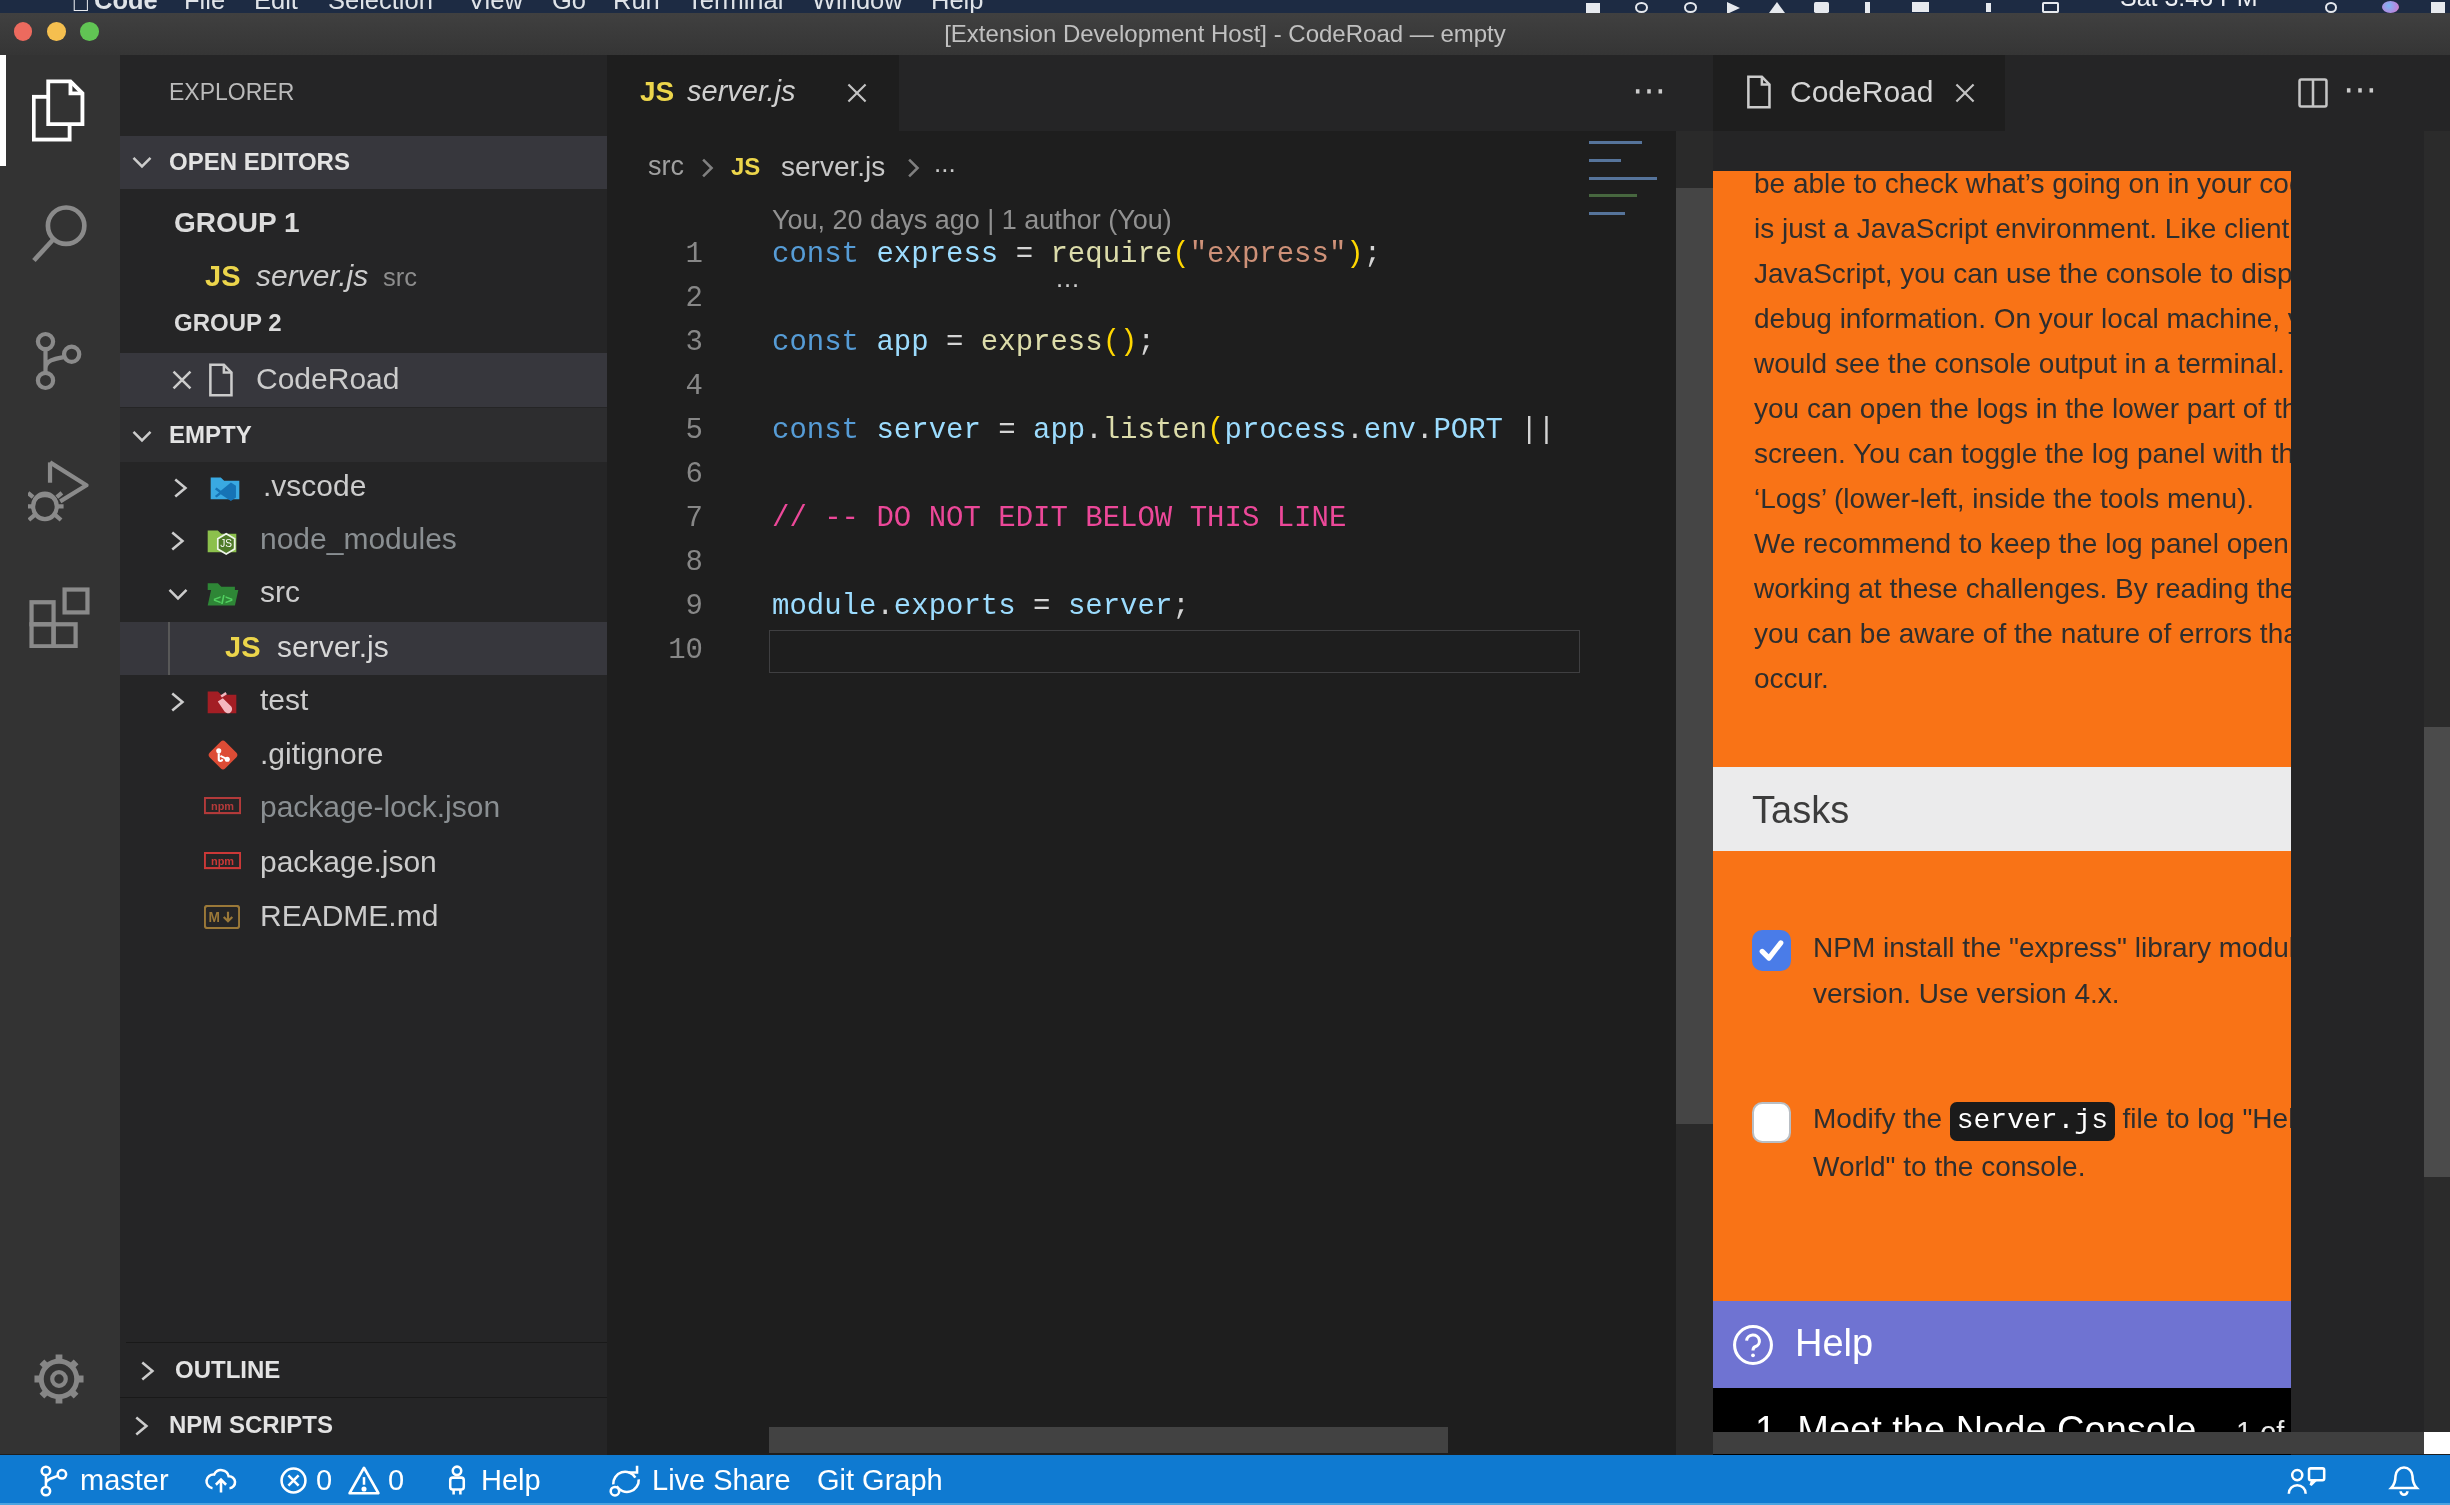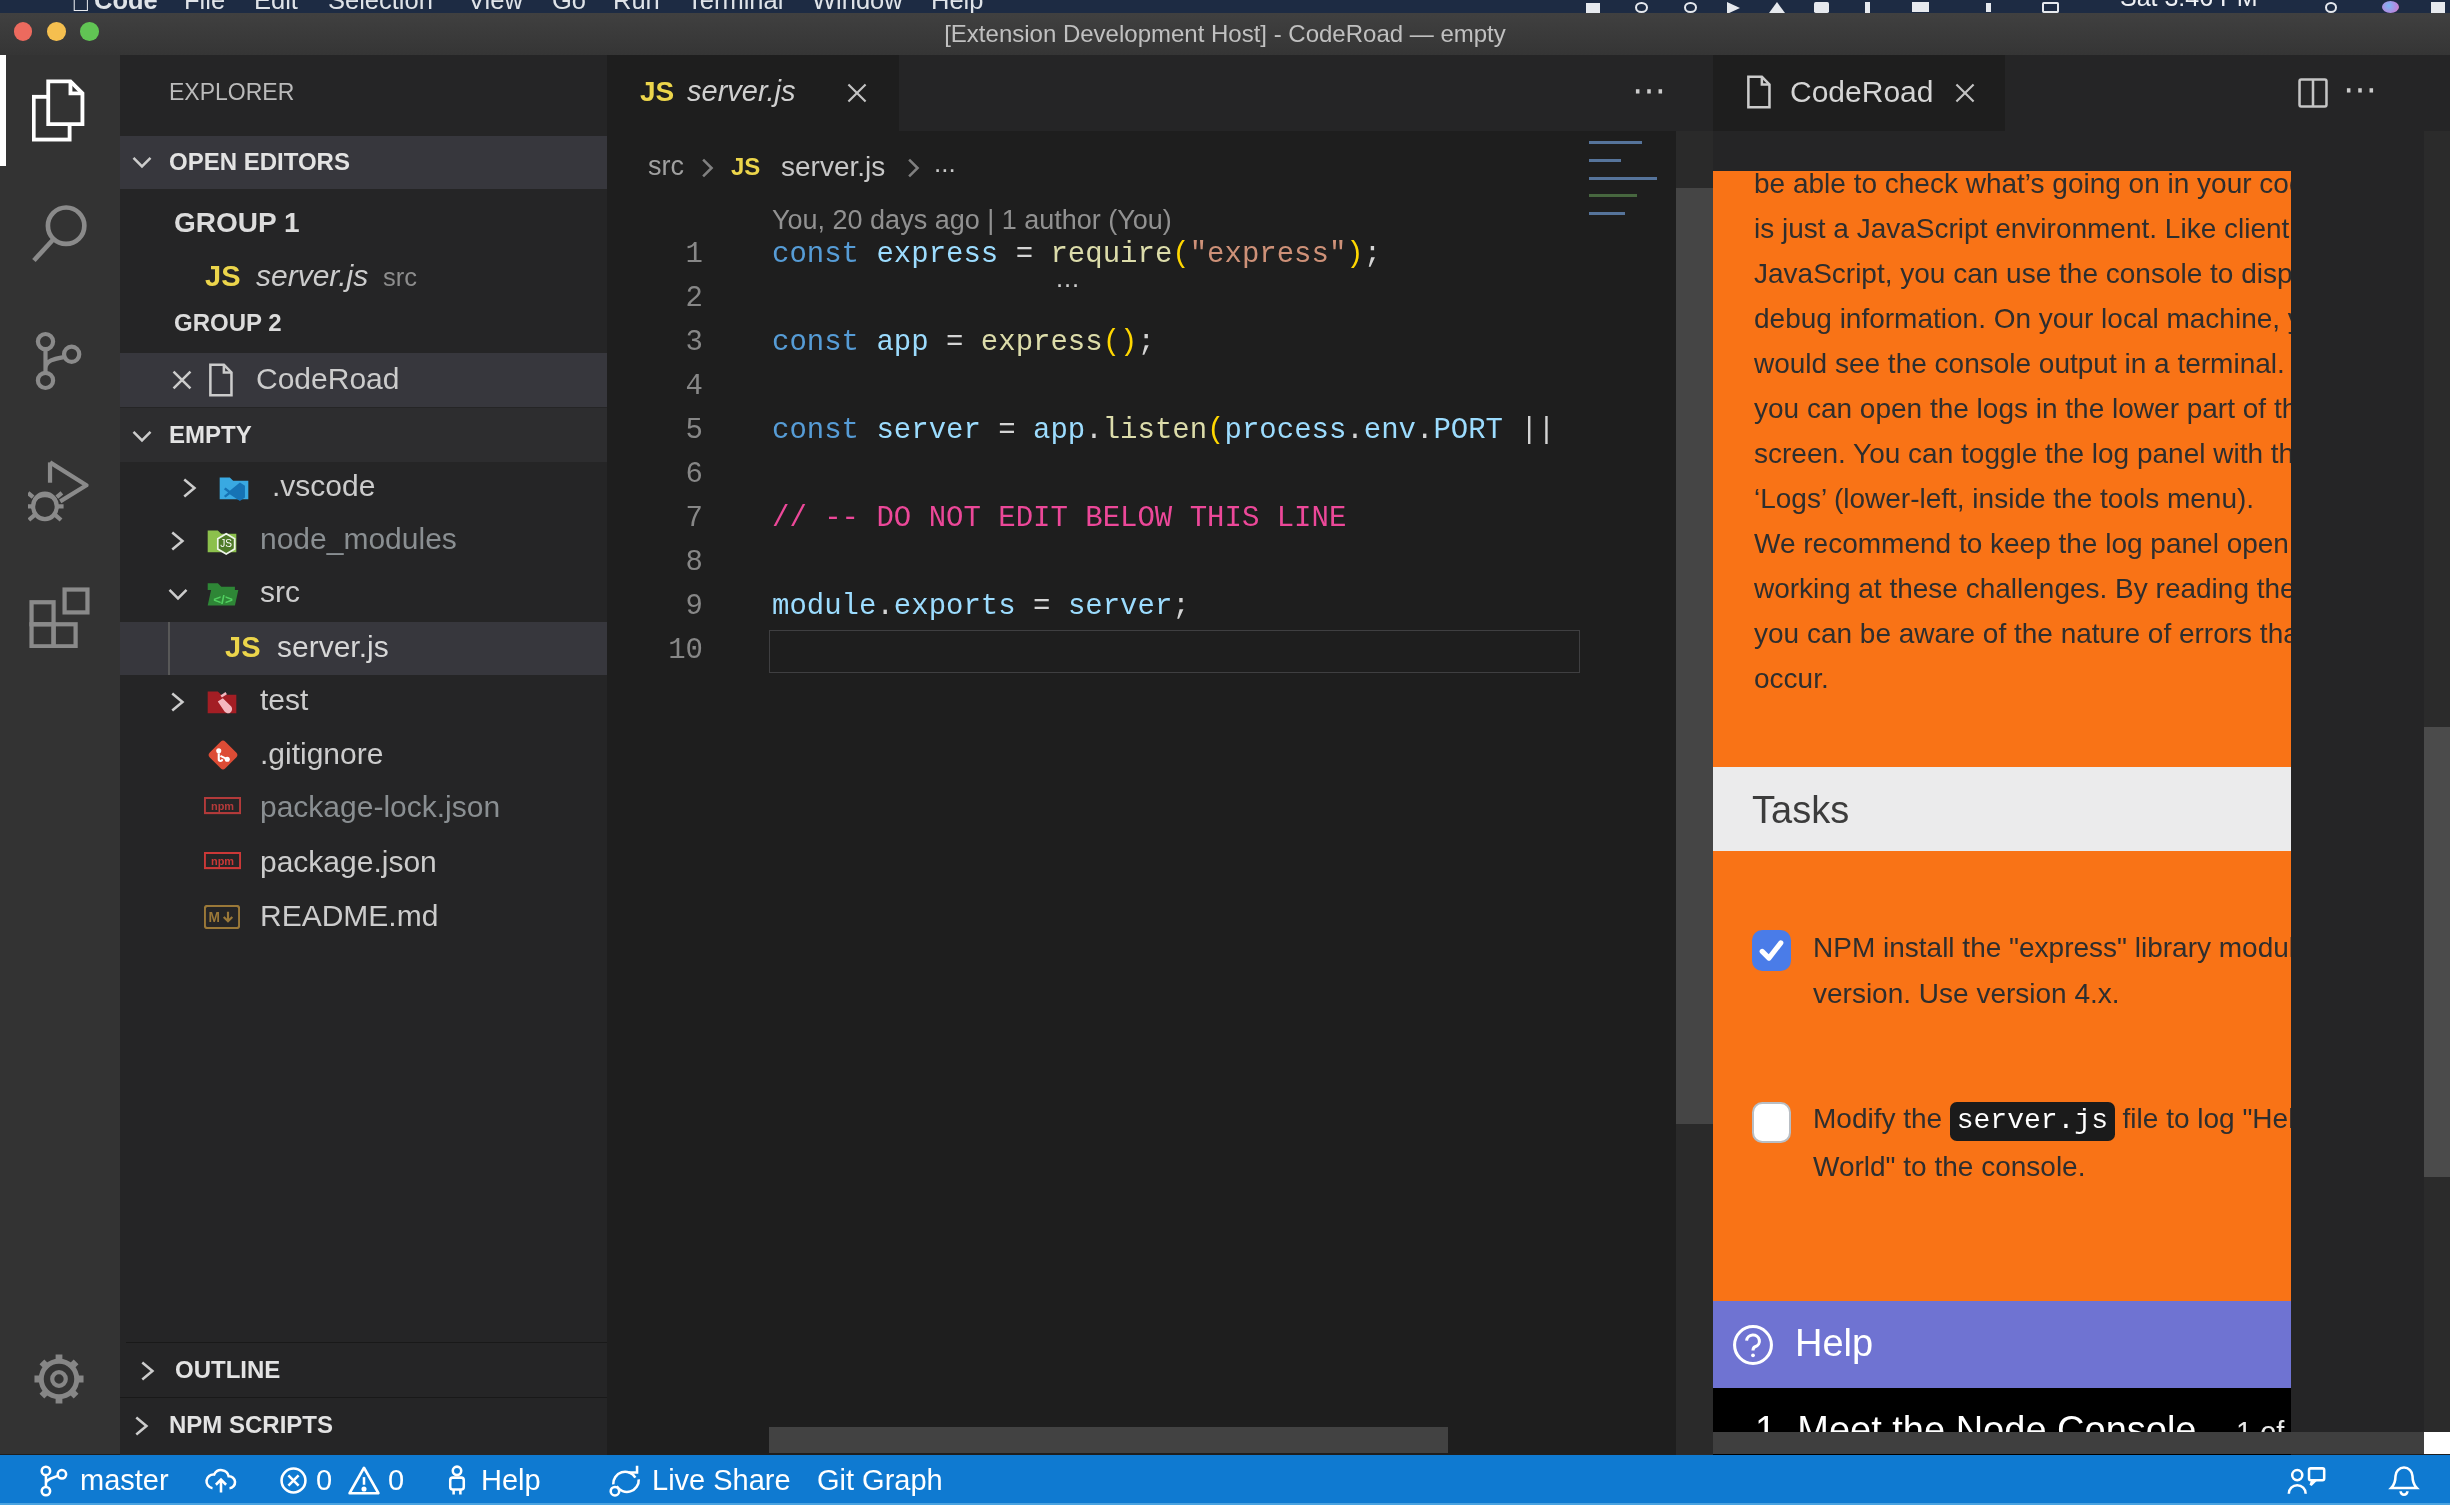--- a/index.html
+++ b/index.html
@@ -124,21 +124,21 @@
       <div class="abs" style="left:136px;top:8.5px;font-size:30px;color:#cccccc;">CodeRoad</div>
     </div>
 
     <div class="abs" style="left:0;top:353px;width:487px;height:54px;background:#2d2d2f;">
       <svg class="abs" style="left:10.2px;top:18px;" width="24" height="20.4" viewBox="0 0 28 24" fill="none" stroke="#cccccc" stroke-width="3">
           <path d="M4 7 L14 17 L24 7"></path>
         </svg>
       <div class="abs" style="left:49px;top:12.8px;font-size:24px;font-weight:700;color:#e3e3e3;">EMPTY</div>
     </div>
 
-    <div class="abs" style="left:12px;top:406px;width:487px;height:53px;">
+    <div class="abs" style="left:3px;top:406px;width:487px;height:53px;">
       <svg class="abs" style="left:48px;top:14.5px;" width="18.7" height="24" viewBox="0 0 22 28" fill="none" stroke="#cccccc" stroke-width="3">
           <path d="M5 4 L17 14 L5 24"></path>
         </svg>
       <svg class="abs" style="left:86px;top:11px;" width="32" height="31" viewBox="0 0 38 36">
         <path d="M2 6 H14 L18 10 H36 V32 H2 Z" fill="#39a9e2"></path>
         <path d="M26 12 L14 22 L9 18 L7 20 L12 24 L7 28 L9 30 L14 26 L26 34 L32 30 V16 Z" fill="#1673b5"></path>
       </svg>
       <div class="abs" style="left:140px;top:7.7px;font-size:30px;color:#cccccc;">.vscode</div>
     </div>
 

